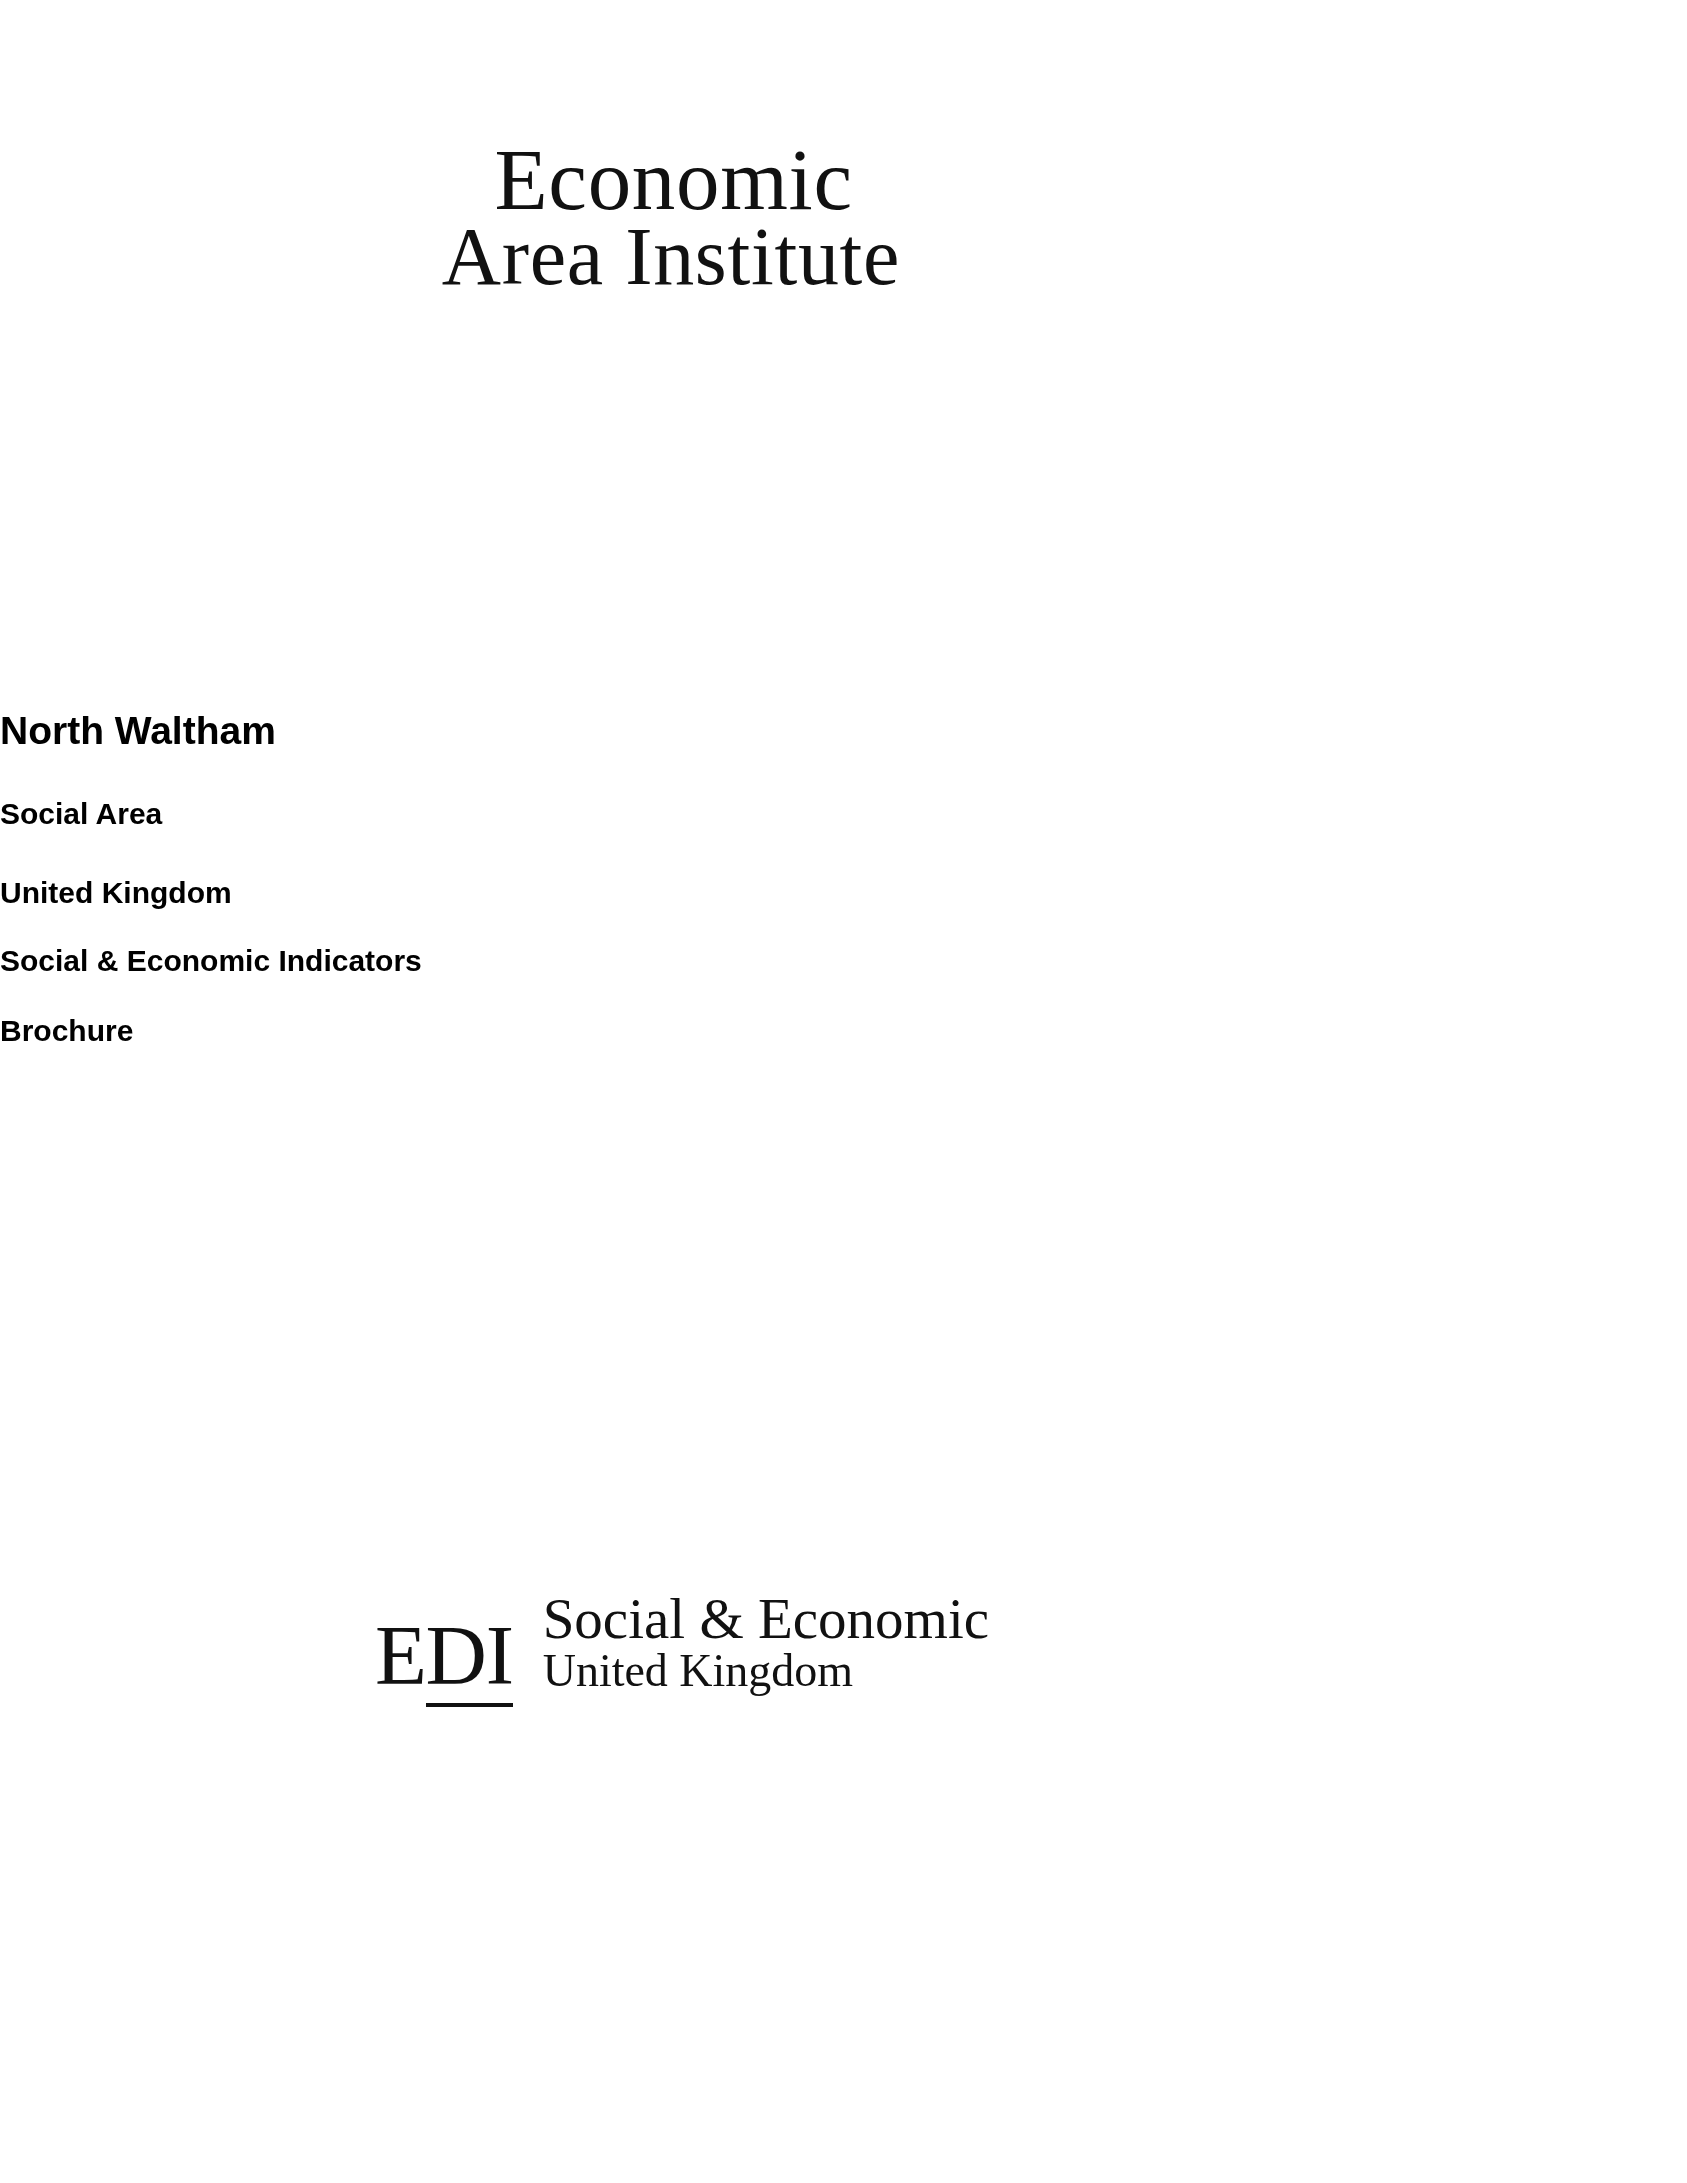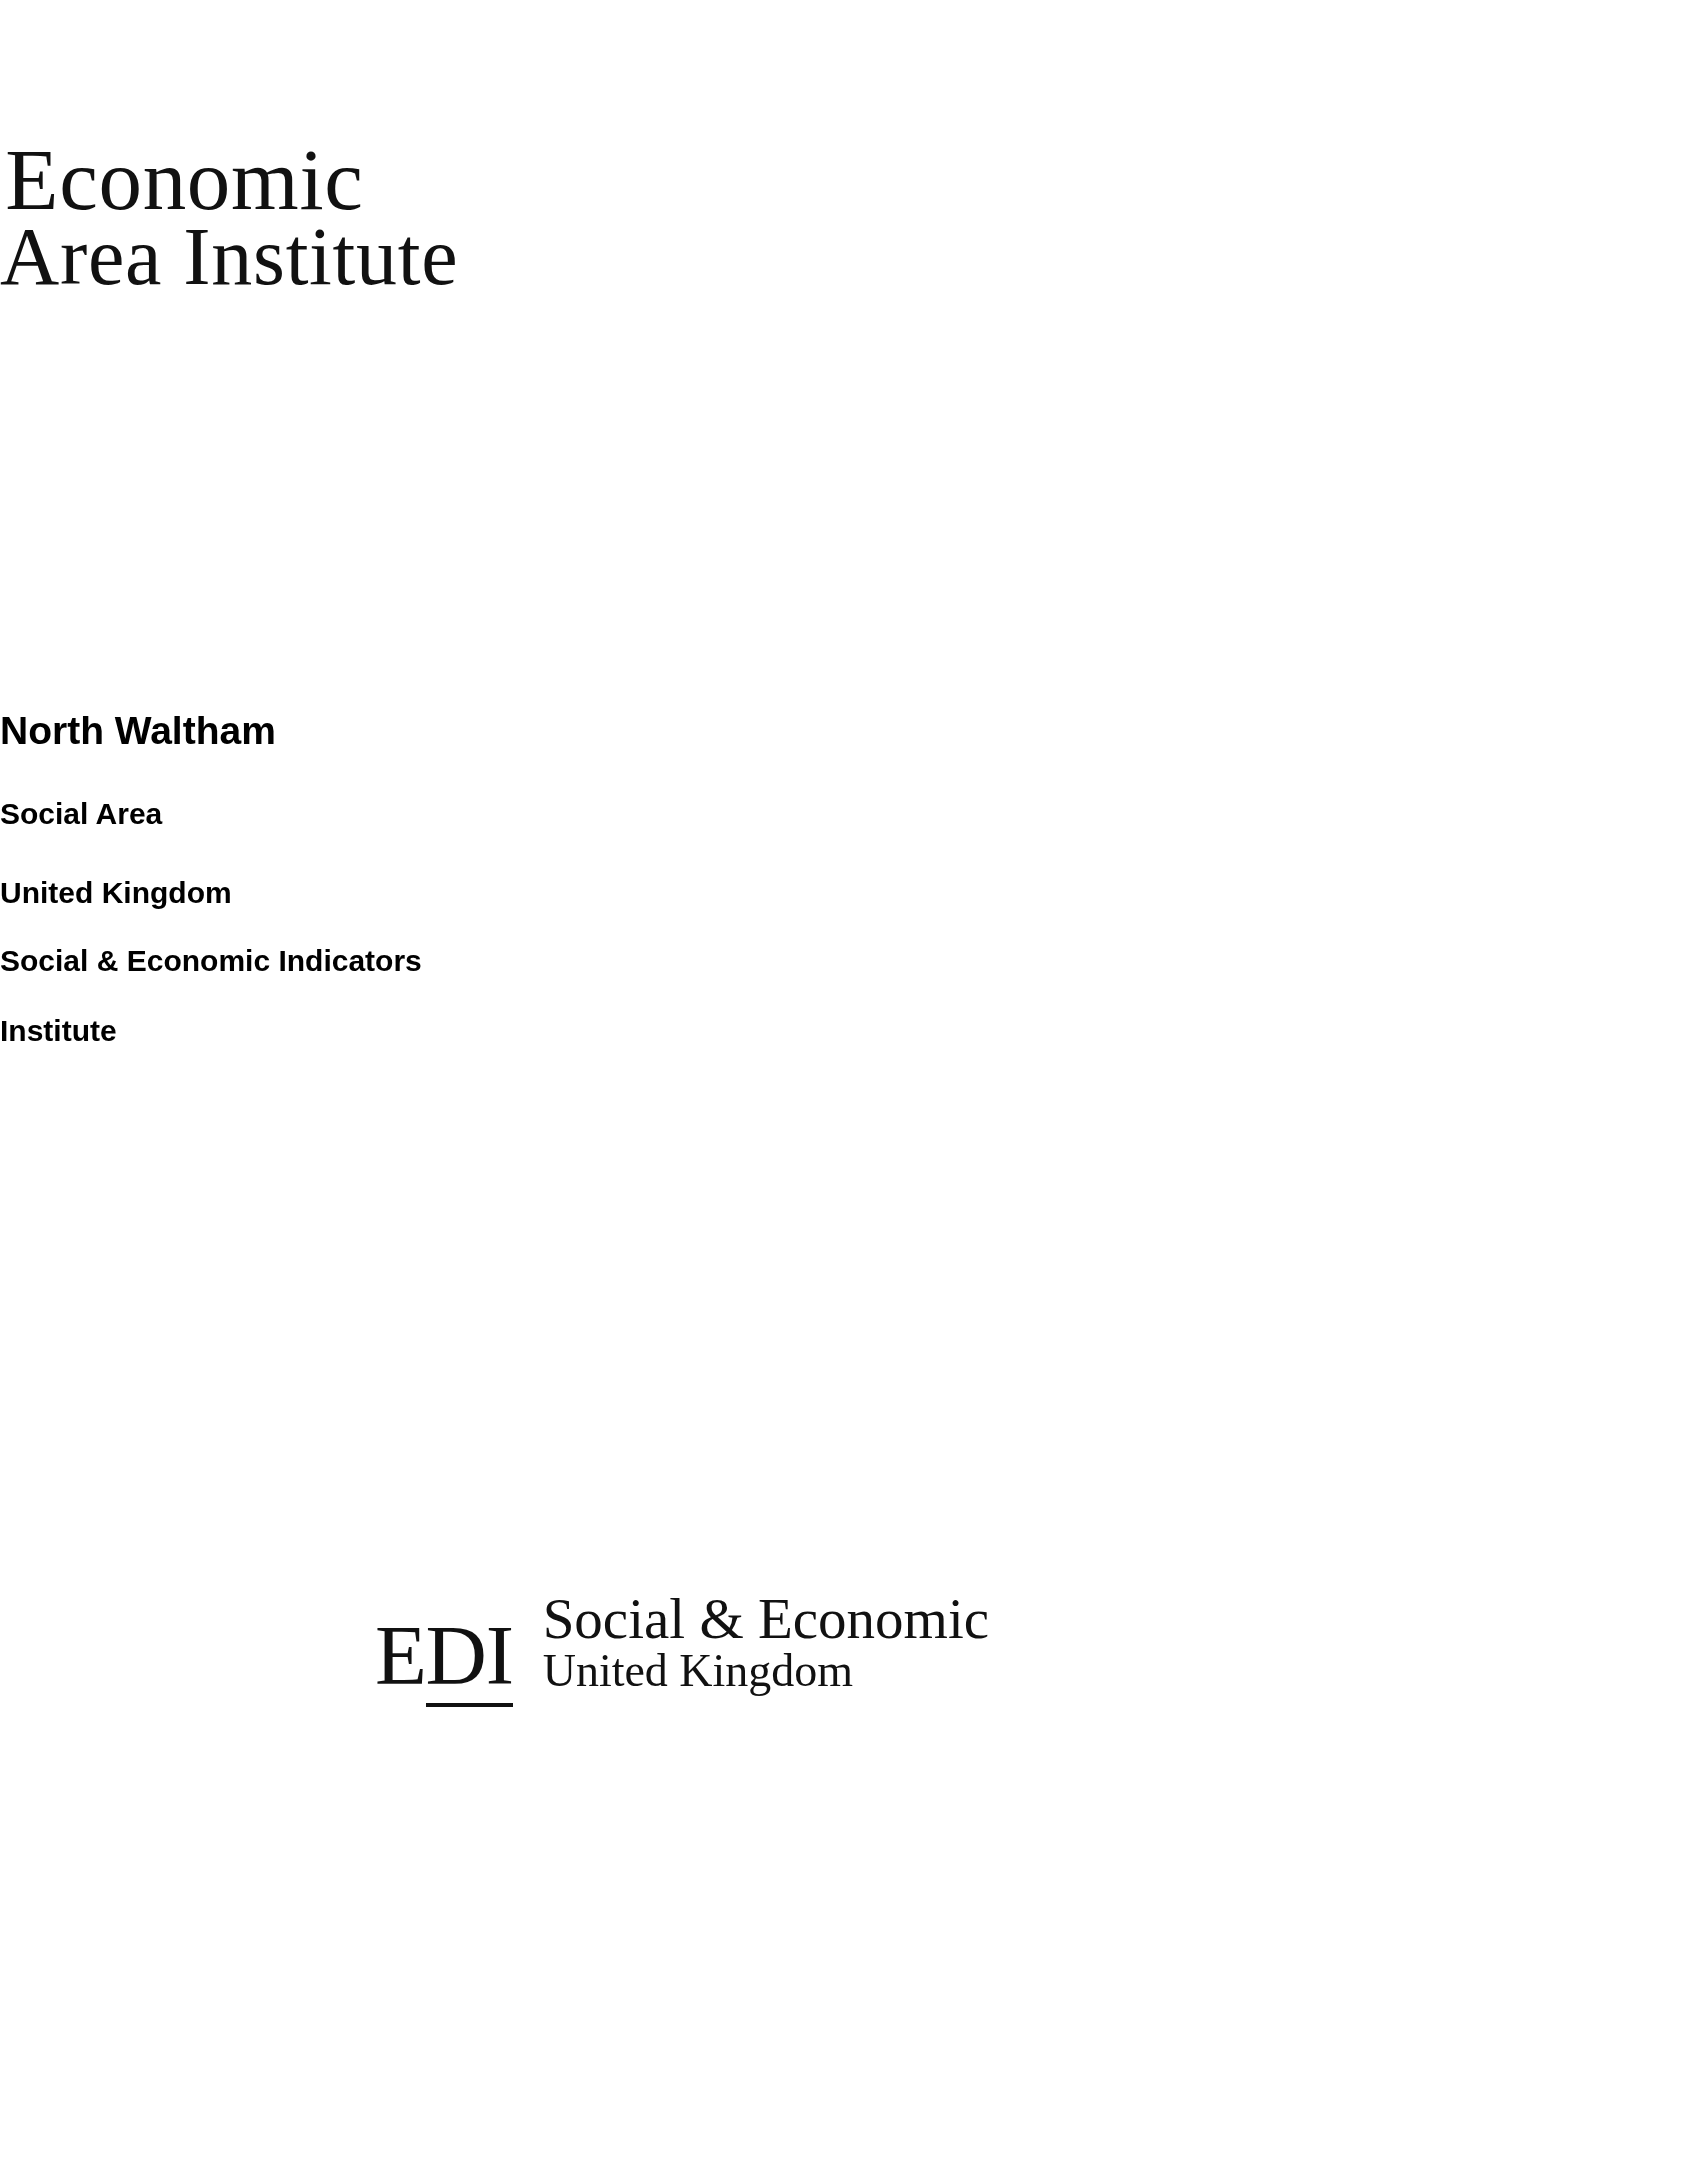--- a/index.html
+++ b/index.html
@@ -24,20 +24,21 @@
     height: 2183px;
     background: #ffffff;
   }
 
   
   .masthead {
     position: absolute;
     top: 136px;
     left: 0;
     width: 1342px;
+    text-align: center;
     font-family: "Liberation Serif", serif;
     color: #111111;
     line-height: 1.0;
   }
   .masthead-line1 {
     font-size: 87px;
     letter-spacing: 0.7px;
     display: block;
     margin-left: 5.3px;
   }
@@ -129,21 +130,21 @@
   <div class="masthead">
     <span class="masthead-line1">Economic</span>
     <span class="masthead-line2">Area Institute</span>
   </div>
 
   <div class="title-block">
     <div class="line t-area">North Waltham</div>
     <div class="line t-sub">Social Area</div>
     <div class="line t-country">United Kingdom</div>
     <div class="line t-main">Social &amp; Economic Indicators</div>
-    <div class="line t-doc">Institute</div>
+    <div class="line t-doc">Brochure</div>
   </div>
 
   <div class="footer-logo">
     <div class="edi-mark">
       <span>E</span><span class="underline-di">DI</span>
     </div>
     <div class="footer-words">
       <span class="fw-line1">Social &amp; Economic</span>
       <span class="fw-line2">United Kingdom</span>
     </div>

